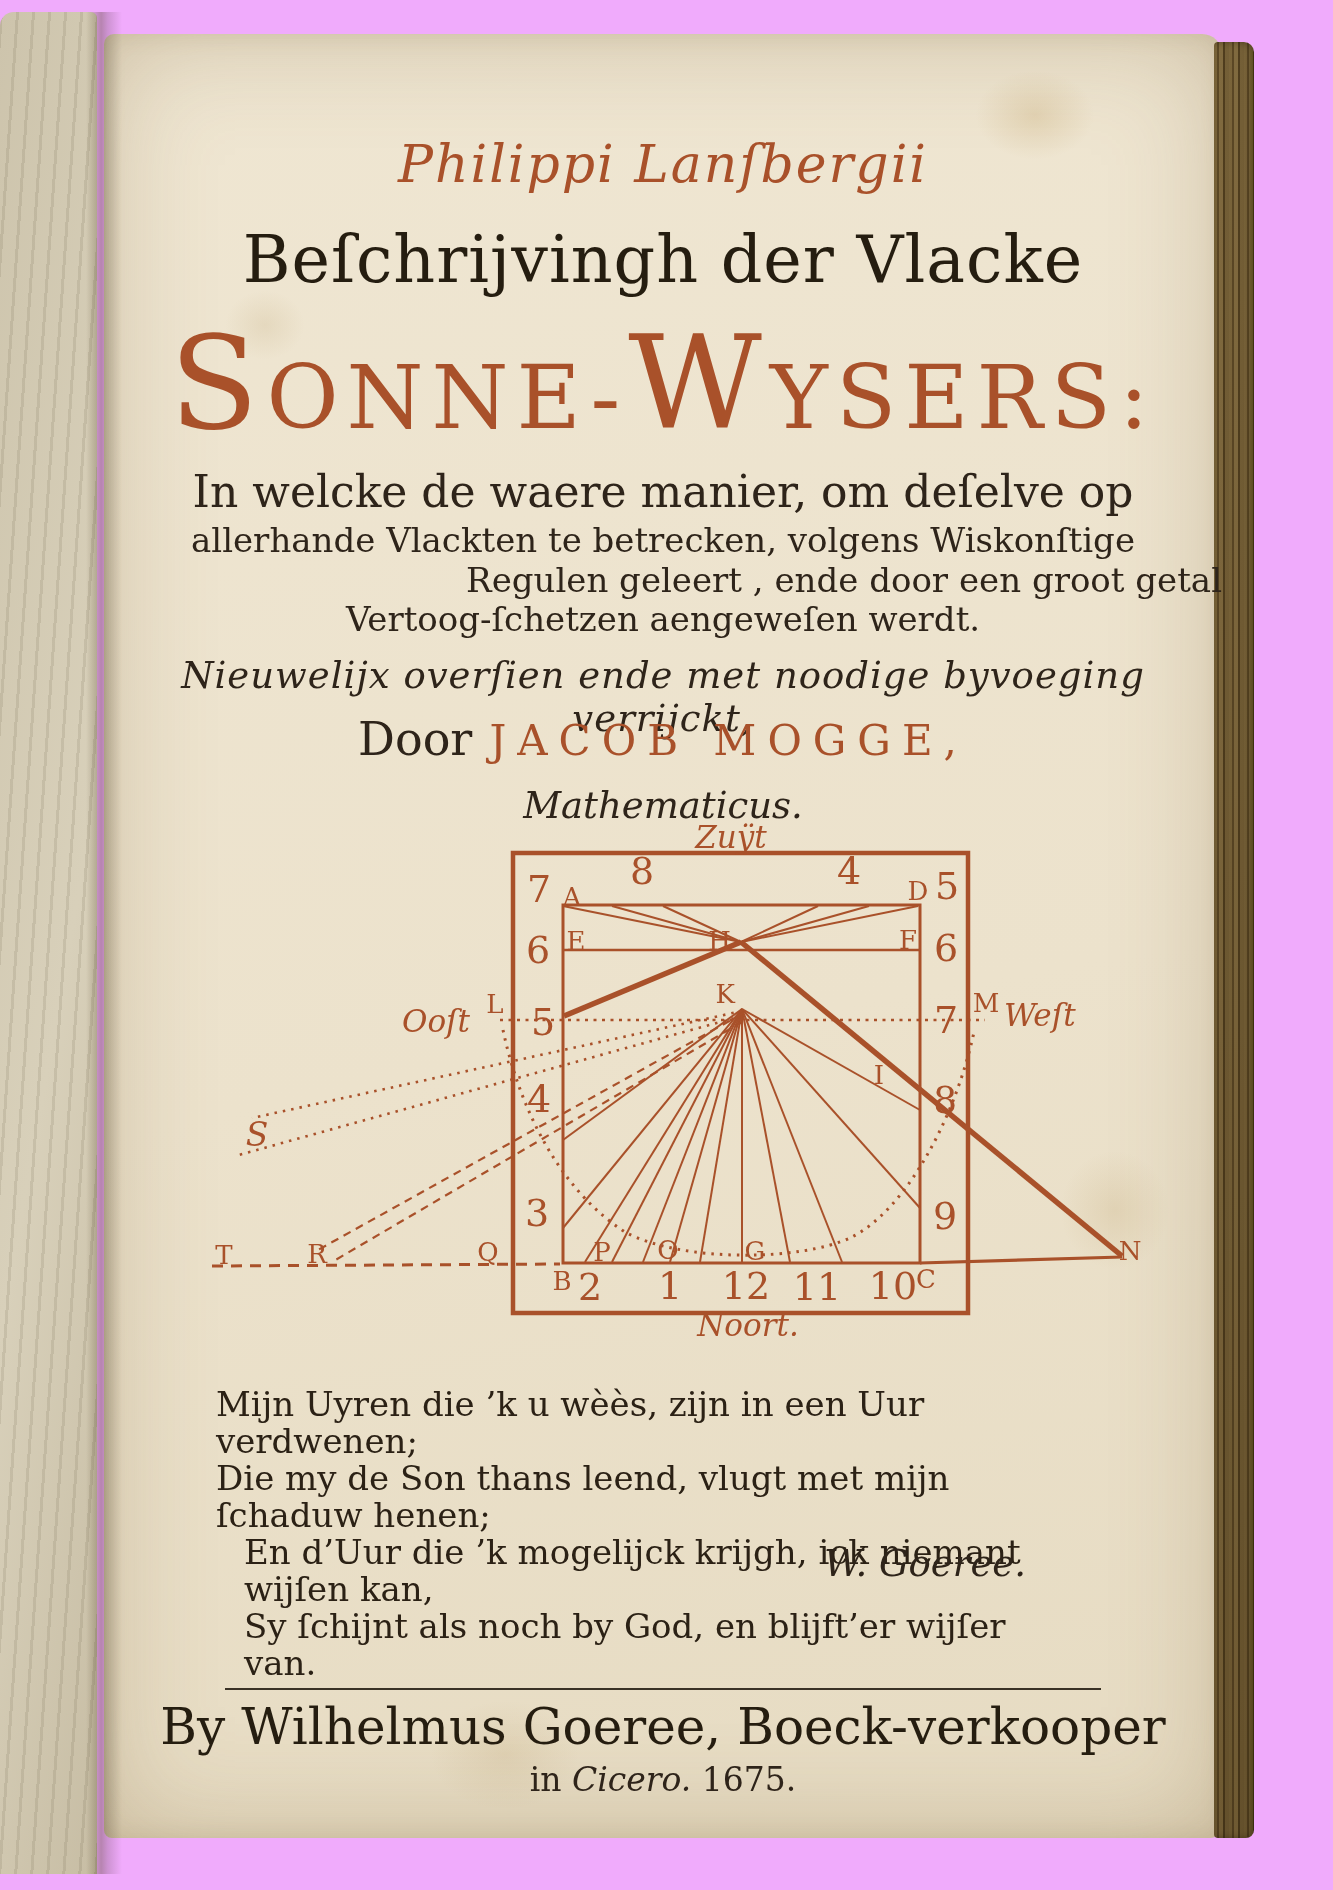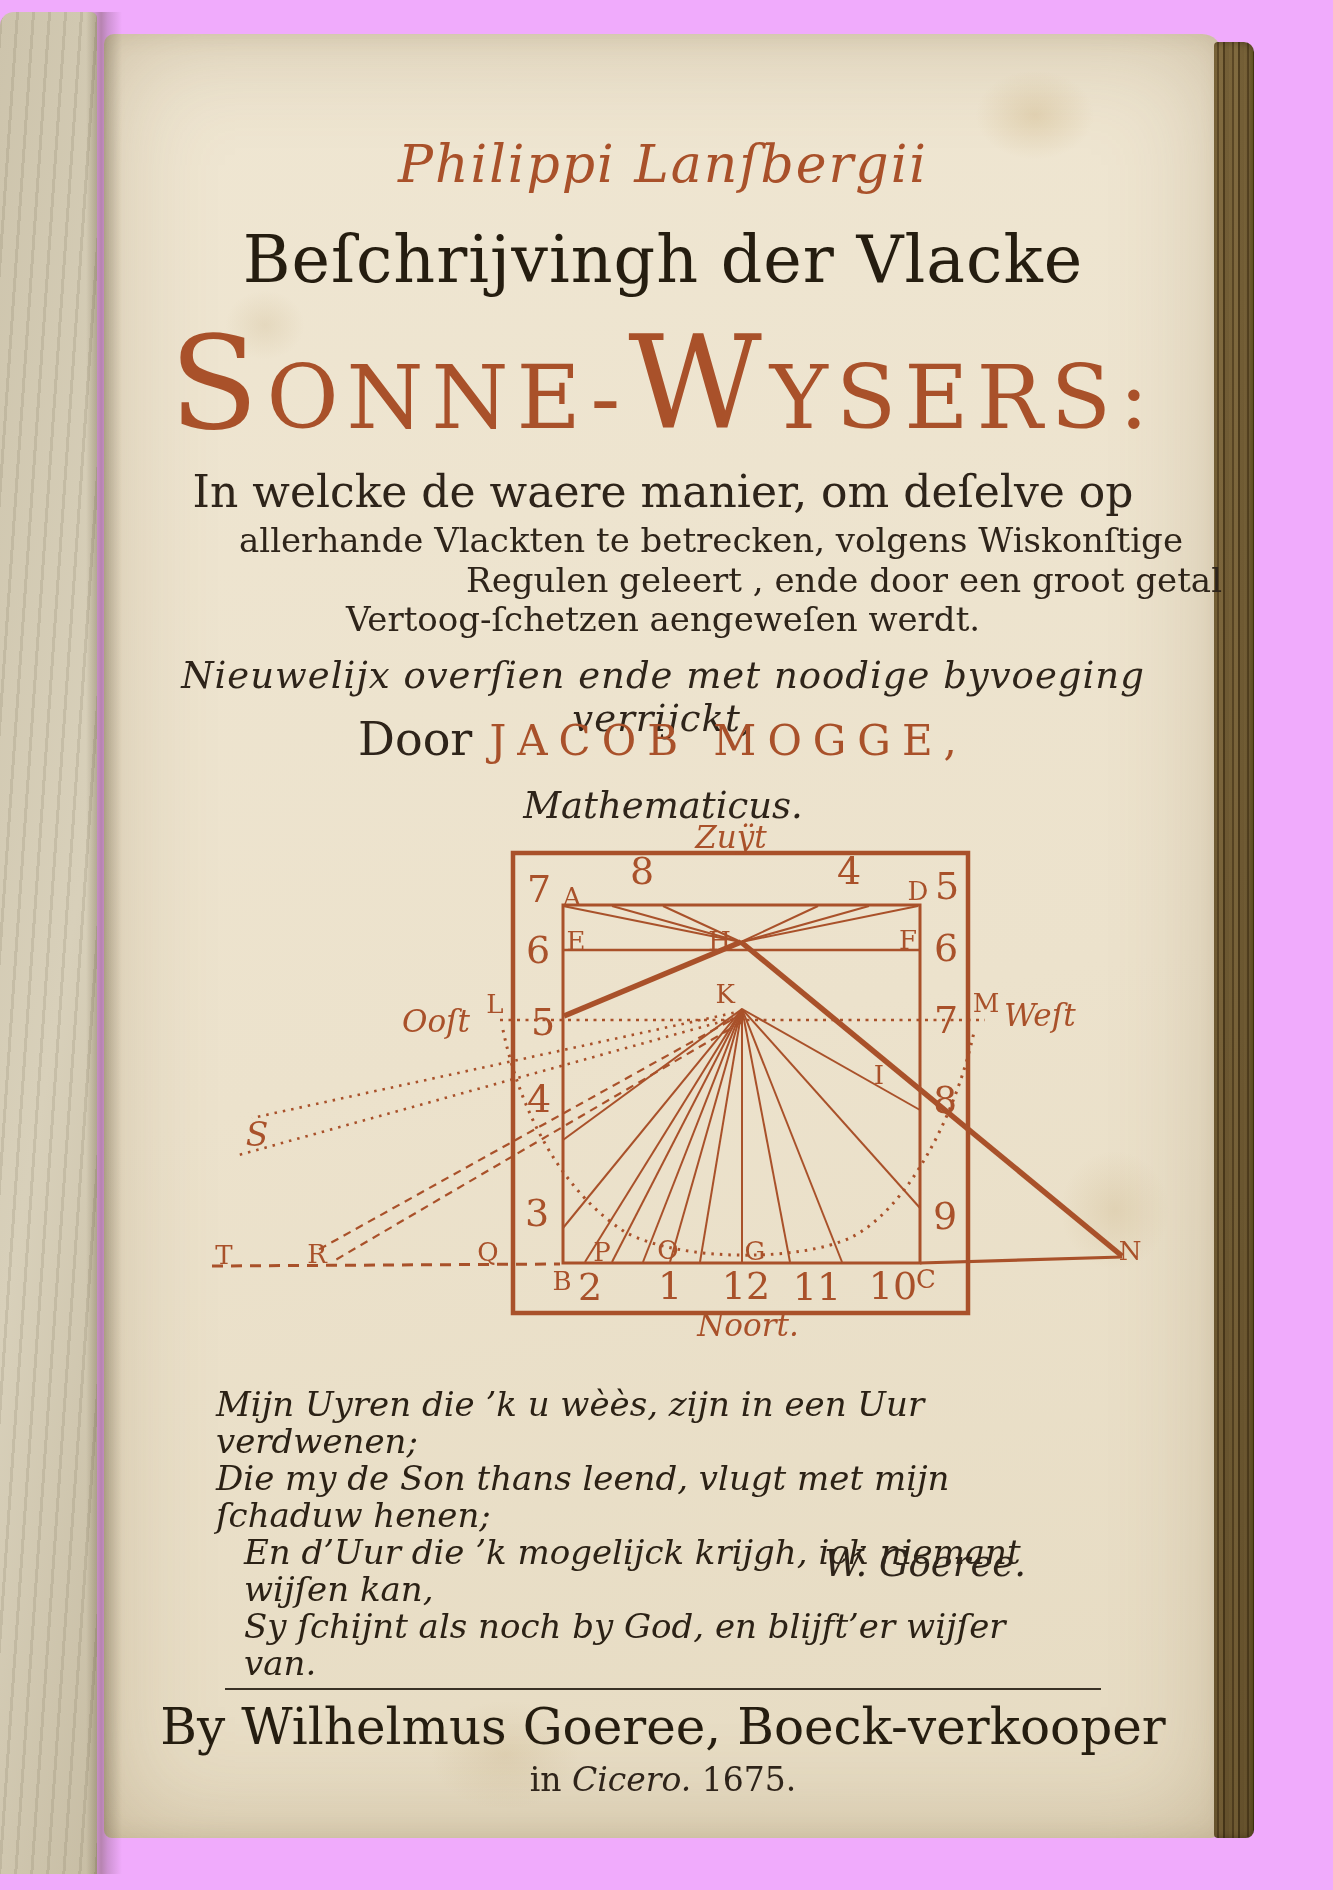--- a/index.html
+++ b/index.html
@@ -30,31 +30,31 @@
   .content{position:absolute;left:104px;top:34px;width:1118px;height:1804px;color:#2e241a;}
   .cblock{position:absolute;left:0;width:100%;text-align:center;}
   .red{color:#a9512a;}
 
   .author{top:100px;font-size:52px;font-style:italic;letter-spacing:2px;}
   .subtitle{top:188px;font-size:65px;letter-spacing:1px;color:#251d10;}
   .maintitle{top:284px;line-height:1;letter-spacing:8px;white-space:nowrap;}
   .maintitle .tinit{font-size:130px;}
   .maintitle .trest{font-size:88px;}
   .arg1{top:432px;font-size:44px;}
-  .arg2{top:486px;font-size:34px;margin-left:48px;}
+  .arg2{top:486px;font-size:34px;}
   .arg3{top:526px;font-size:34px;text-align:right;}
   .arg4{top:565px;font-size:34px;}
   .revision{top:620px;font-size:37px;font-style:italic;letter-spacing:1px;}
   .byline{top:678px;}
   .byline .door{font-size:46px;color:#2e241a;}
   .byline .name{font-size:42px;letter-spacing:11px;margin-left:12px;}
   .role{top:750px;font-size:37px;font-style:italic;}
 
   .poem{position:absolute;left:112px;top:1352px;width:832px;text-align:left;
-        font-size:34px;line-height:37px;color:#2b2115;font-style:italic;}
+        font-size:34px;line-height:37px;color:#2b2115;}
   .poem .indent{margin-left:28px;}
   .attribution{position:absolute;left:112px;top:1508px;width:832px;text-align:right;
         font-size:37px;font-style:italic;padding-right:22px;box-sizing:border-box;}
 
   .place{top:1576px;font-style:italic;white-space:nowrap;}
   .place .tot{font-size:56px;letter-spacing:2px;}
   .place .city{font-size:66px;letter-spacing:6px;}
   .rule{position:absolute;left:121px;top:1654px;width:876px;height:2px;background:#3a3226;}
   .publisher{top:1664px;font-size:50px;color:#251d10;}
   .detail{top:1726px;font-size:33px;}

